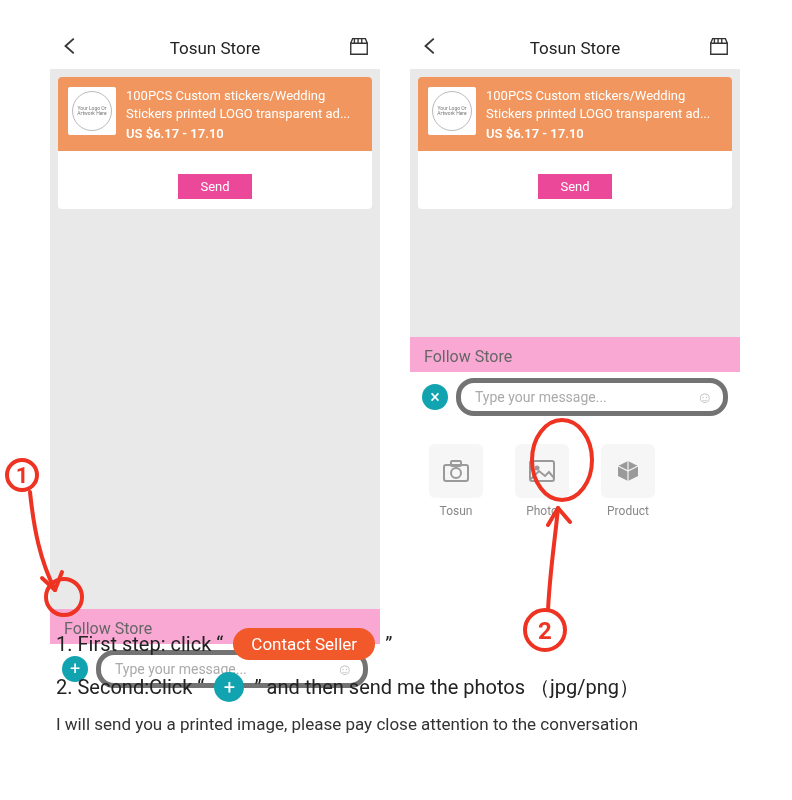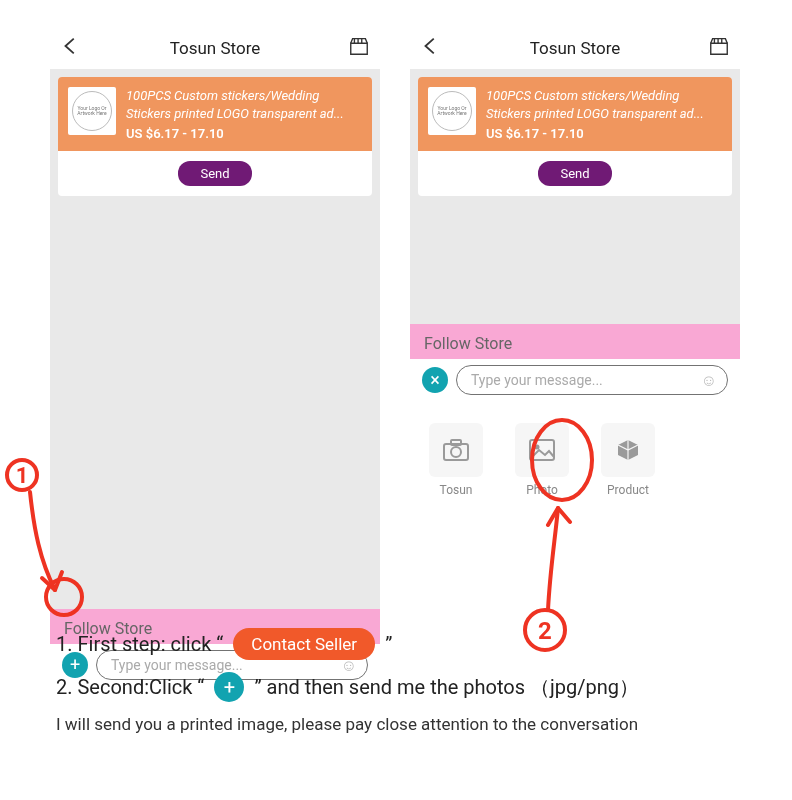--- a/index.html
+++ b/index.html
@@ -69,30 +69,31 @@
     display: flex;
     align-items: center;
     justify-content: center;
     text-align: center;
     font-size: 5px;
     color: #777;
     line-height: 1.1;
     padding: 2px;
   }
   .product-text { color: #fff; flex: 1; min-width: 0; }
-  .product-title { font-size: 13px; line-height: 1.35; font-style: italic; }
+  .product-title { font-size: 13px; line-height: 1.35; }
   .product-price { font-size: 13px; font-weight: 600; margin-top: 4px; }
   .send-row { display: flex; justify-content: center; margin-top: 10px; }
   .send-btn {
-    background: #701a75;
+    background: #ec4899;
     color: #fff;
-    border-radius: 12px;
+    border-radius: 0;
     padding: 5px 22px;
     font-size: 13px;
     cursor: pointer;
+    margin-top: 13px;
   }
   .chat-space { height: 360px; }
   .chat-space-short { height: 120px; }
   .follow { font-size: 16px; color: #666; padding: 10px 14px 6px; background:#f9a8d4; }
   .input-row {
     display: flex;
     align-items: center;
     padding: 6px 12px 10px;
     gap: 8px;
     background:#fff;
@@ -106,21 +107,21 @@
     display: flex;
     align-items: center;
     justify-content: center;
     font-size: 18px;
     line-height: 1;
     cursor: pointer;
     flex-shrink: 0;
   }
   .msg-field {
     flex: 1;
-    border: 1px solid #737373;
+    border: 5px solid #737373;
     border-radius: 18px;
     padding: 6px 34px 6px 14px;
     font-size: 14px;
     color: #aaa;
     position: relative;
     background:#fff;
   }
   .msg-field .smile {
     position: absolute;
     right: 10px;

